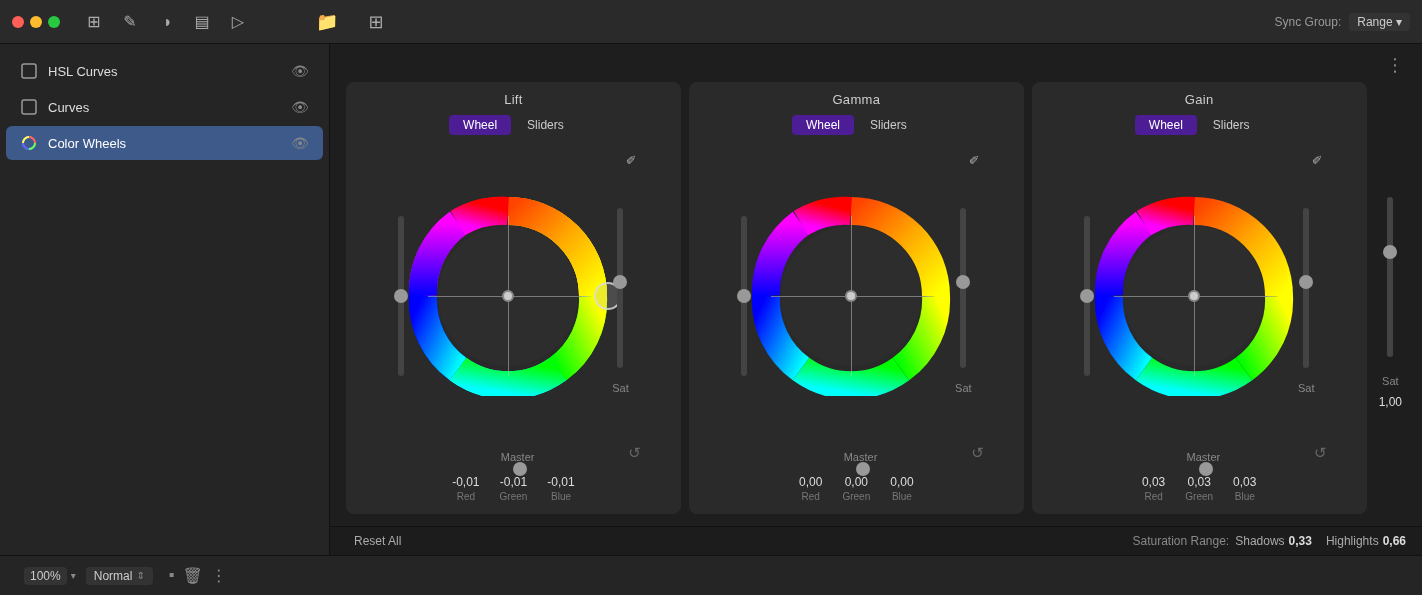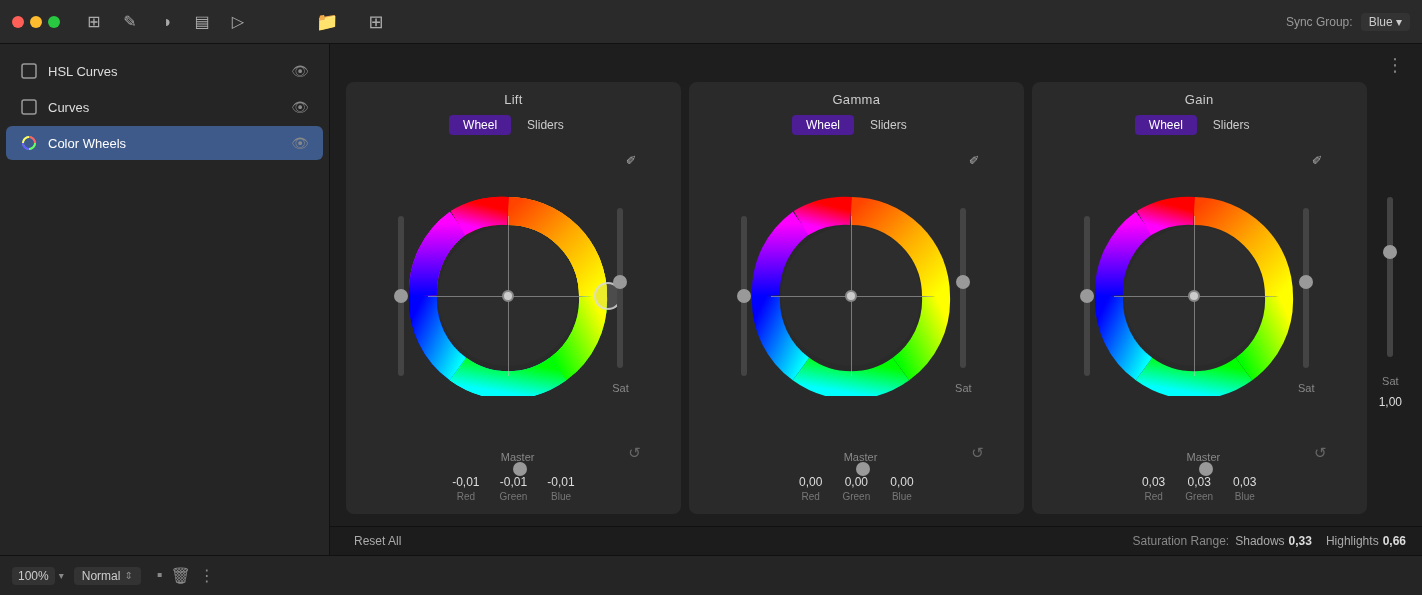--- a/index.html
+++ b/index.html
@@ -342,21 +342,21 @@
       color: #777;
     }
 
     
     .bottombar {
       height: 40px;
       background: #252525;
       border-top: 1px solid #111;
       display: flex;
       align-items: center;
-      padding: 0 12px;
+      padding: 0 24px;
       gap: 10px;
       flex-shrink: 0;
     }
     .zoom-control {
       display: flex;
       align-items: center;
       gap: 4px;
     }
     .zoom-value {
       font-size: 12px;
@@ -417,21 +417,21 @@
     <div class="titlebar-icon">▷</div>
   </div>
   <div style="width:40px;"></div>
   <div class="titlebar-center">
     <div class="titlebar-center-icon">📁</div>
     <div class="titlebar-center-icon">⊞</div>
   </div>
   <div class="titlebar-spacer"></div>
   <div class="titlebar-right">
     <span class="sync-group-label">Sync Group:</span>
-    <span class="sync-group-value">Blue ▾</span>
+    <span class="sync-group-value">Range ▾</span>
   </div>
 </div>
 
 <div class="main">
 
   <div class="sidebar">
     <div class="sidebar-item">
       <div class="sidebar-item-icon">
         <svg width="16" height="16" viewBox="0 0 16 16">
             <rect x="1" y="1" width="14" height="14" rx="2" fill="none" stroke="#999" stroke-width="1.5"></rect>

